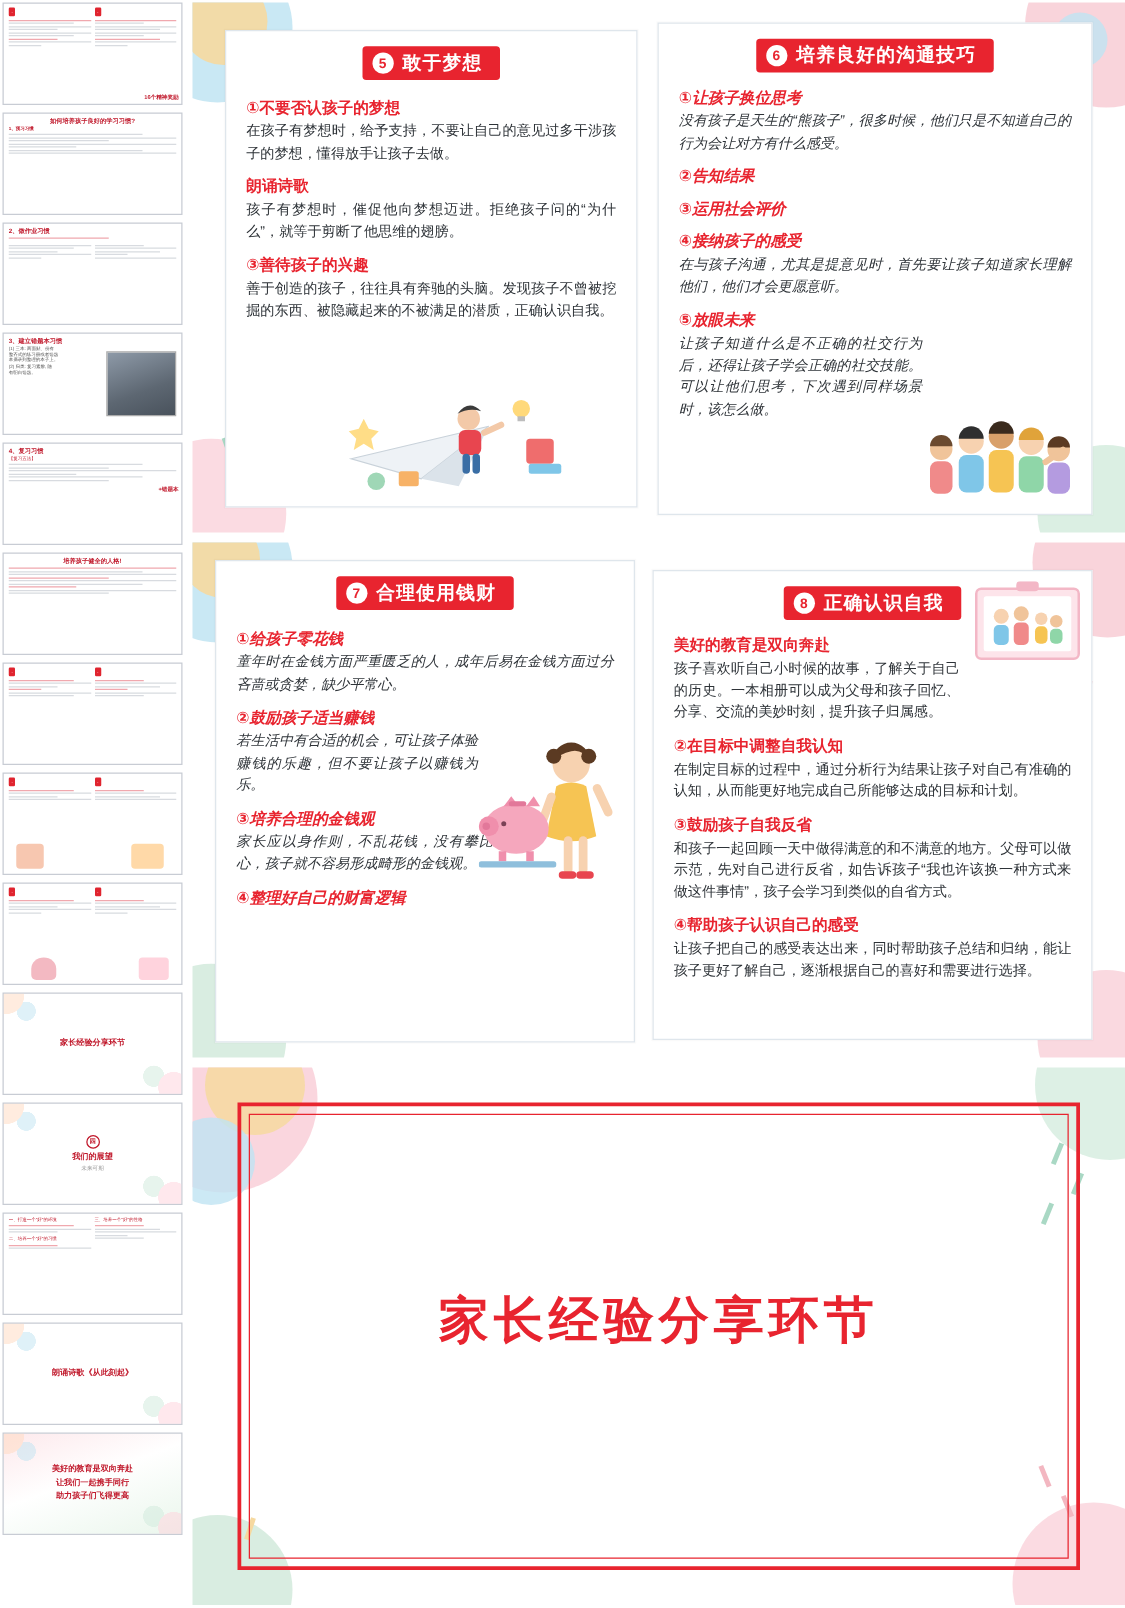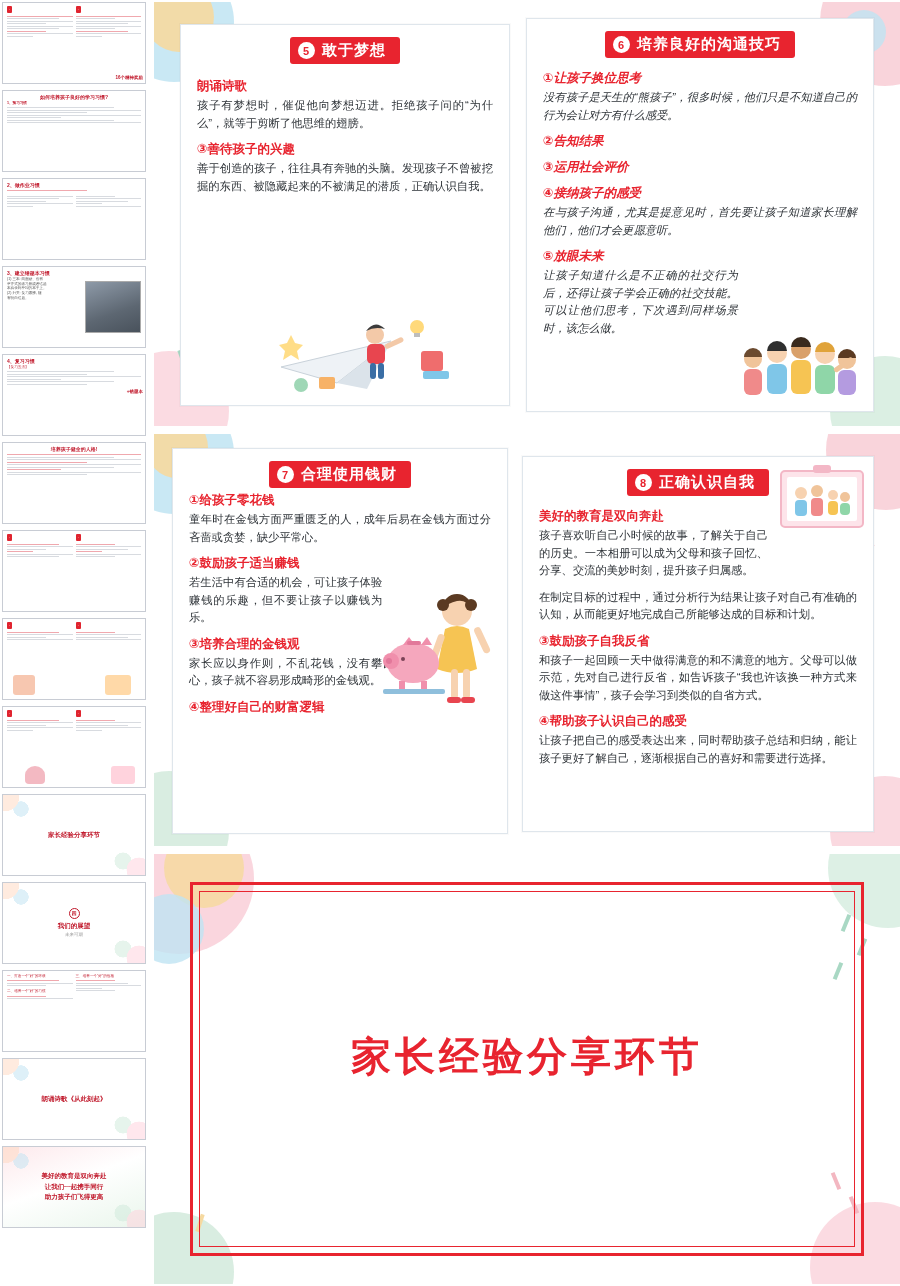--- a/index.html
+++ b/index.html
@@ -362,20 +362,24 @@
     </div>
 
     <div class="panel" style="left:26px; top:22px; width:330px; height:382px; padding:12px 16px;">
       <div class="hdr-wrap">
         <div class="hdr">
           <span class="circ">5</span>
           <span>敢于梦想</span>
         </div>
       </div>
       <div style="margin-top:14px;">
+        <div class="item">
+          <h4>①不要否认孩子的梦想</h4>
+          <p>在孩子有梦想时，给予支持，不要让自己的意见过多干涉孩子的梦想，懂得放手让孩子去做。</p>
+        </div>
         <div class="item">
           <h4>朗诵诗歌</h4>
           <p>孩子有梦想时，催促他向梦想迈进。拒绝孩子问的“为什么”，就等于剪断了他思维的翅膀。</p>
         </div>
         <div class="item">
           <h4>③善待孩子的兴趣</h4>
           <p>善于创造的孩子，往往具有奔驰的头脑。发现孩子不曾被挖掘的东西、被隐藏起来的不被满足的潜质，正确认识自我。</p>
         </div>
       </div>
 
@@ -464,21 +468,21 @@
       <div style="position:absolute;right:28px;top:110px;width:3px;height:15px;background:#f3b7c1;transform:rotate(20deg);"></div>
     </div>
 
     <div class="panel" style="left:18px; top:14px; width:336px; height:386px; padding:12px 16px;">
       <div class="hdr-wrap">
         <div class="hdr">
           <span class="circ">7</span>
           <span>合理使用钱财</span>
         </div>
       </div>
-      <div style="margin-top:4px;">
+      <div style="margin-top:15px;font-style:italic;">
         <div class="item">
           <h4>①给孩子零花钱</h4>
           <p>童年时在金钱方面严重匮乏的人，成年后易在金钱方面过分吝啬或贪婪，缺少平常心。</p>
         </div>
         <div class="item" style="width:64%;">
           <h4>②鼓励孩子适当赚钱</h4>
           <p>若生活中有合适的机会，可让孩子体验赚钱的乐趣，但不要让孩子以赚钱为乐。</p>
         </div>
         <div class="item" style="width:68%;">
           <h4>③培养合理的金钱观</h4>
@@ -522,20 +526,21 @@
           <span class="circ">8</span>
           <span>正确认识自我</span>
         </div>
       </div>
       <div style="margin-top:12px;">
         <div class="item" style="width:72%;">
           <h4>美好的教育是双向奔赴</h4>
           <p>孩子喜欢听自己小时候的故事，了解关于自己的历史。一本相册可以成为父母和孩子回忆、分享、交流的美妙时刻，提升孩子归属感。</p>
         </div>
         <div class="item">
+          <h4>②在目标中调整自我认知</h4>
           <p>在制定目标的过程中，通过分析行为结果让孩子对自己有准确的认知，从而能更好地完成自己所能够达成的目标和计划。</p>
         </div>
         <div class="item">
           <h4>③鼓励孩子自我反省</h4>
           <p>和孩子一起回顾一天中做得满意的和不满意的地方。父母可以做示范，先对自己进行反省，如告诉孩子“我也许该换一种方式来做这件事情”，孩子会学习到类似的自省方式。</p>
         </div>
         <div class="item">
           <h4>④帮助孩子认识自己的感受</h4>
           <p>让孩子把自己的感受表达出来，同时帮助孩子总结和归纳，能让孩子更好了解自己，逐渐根据自己的喜好和需要进行选择。</p>
         </div>

